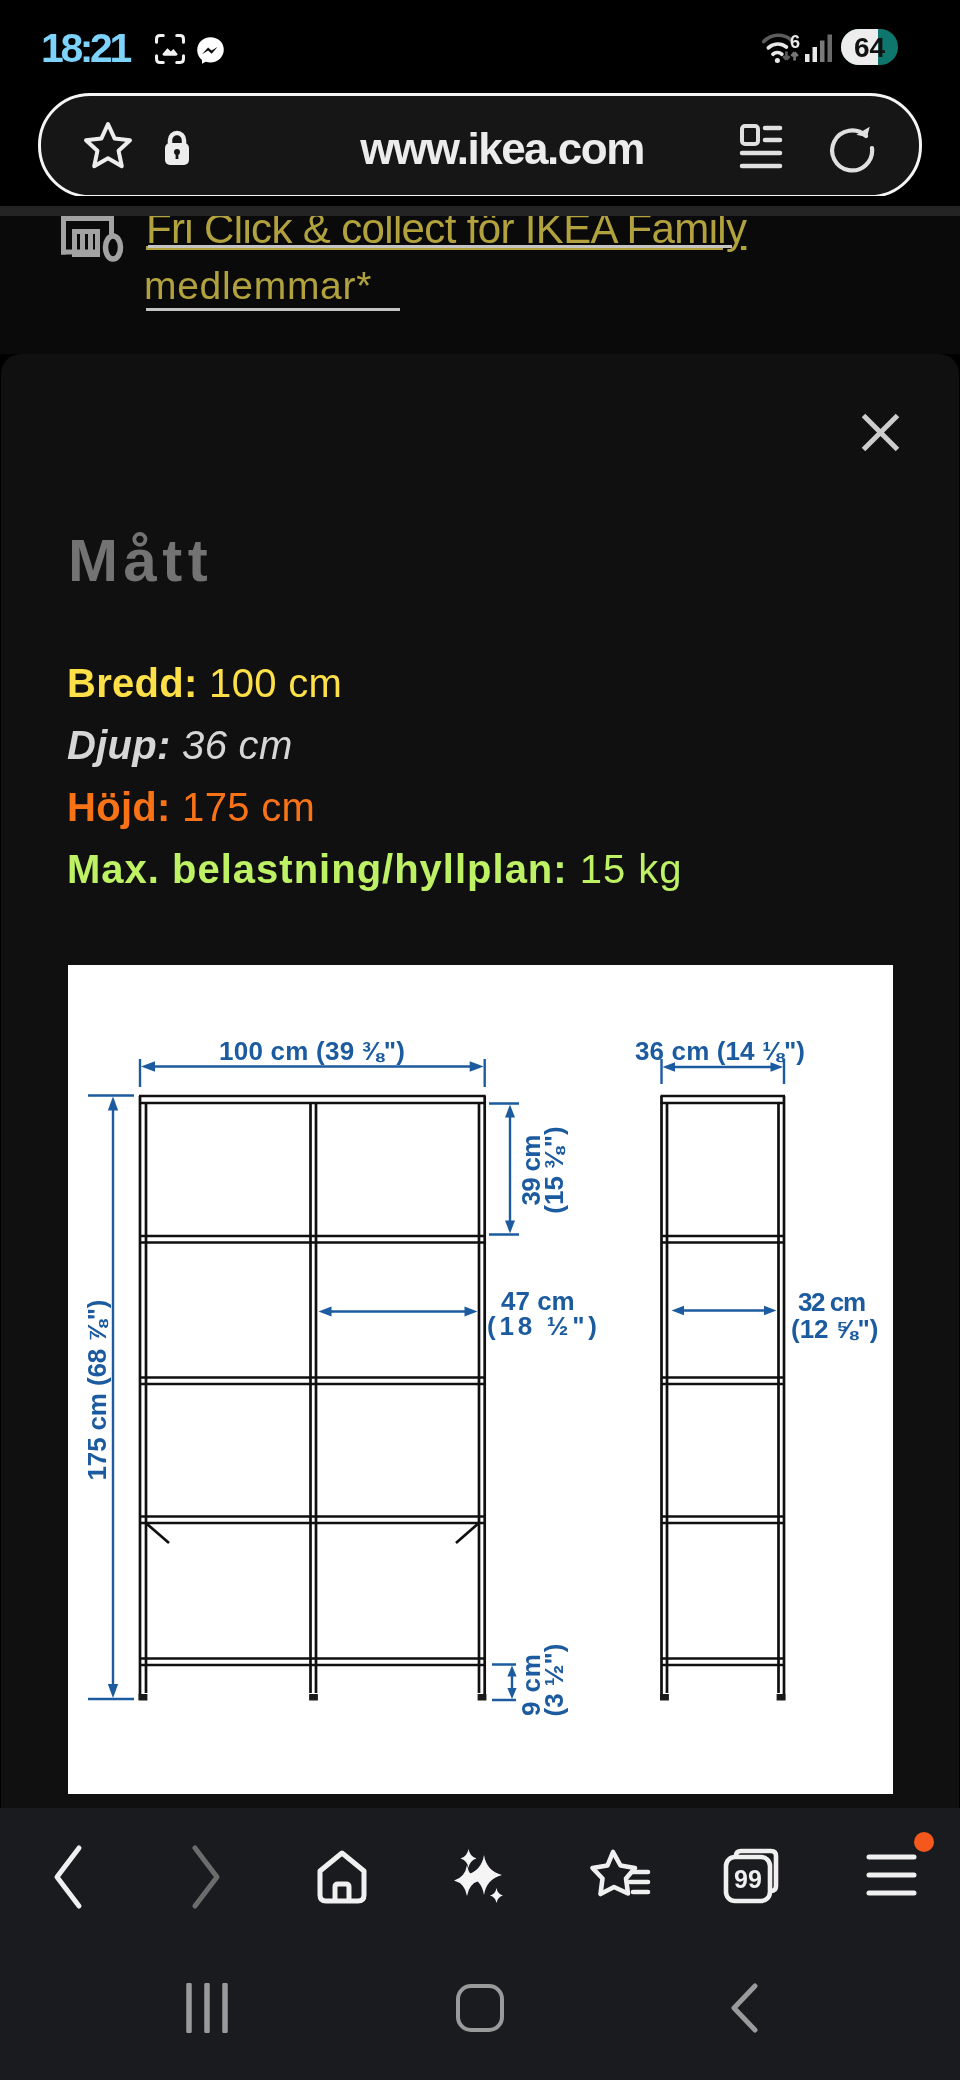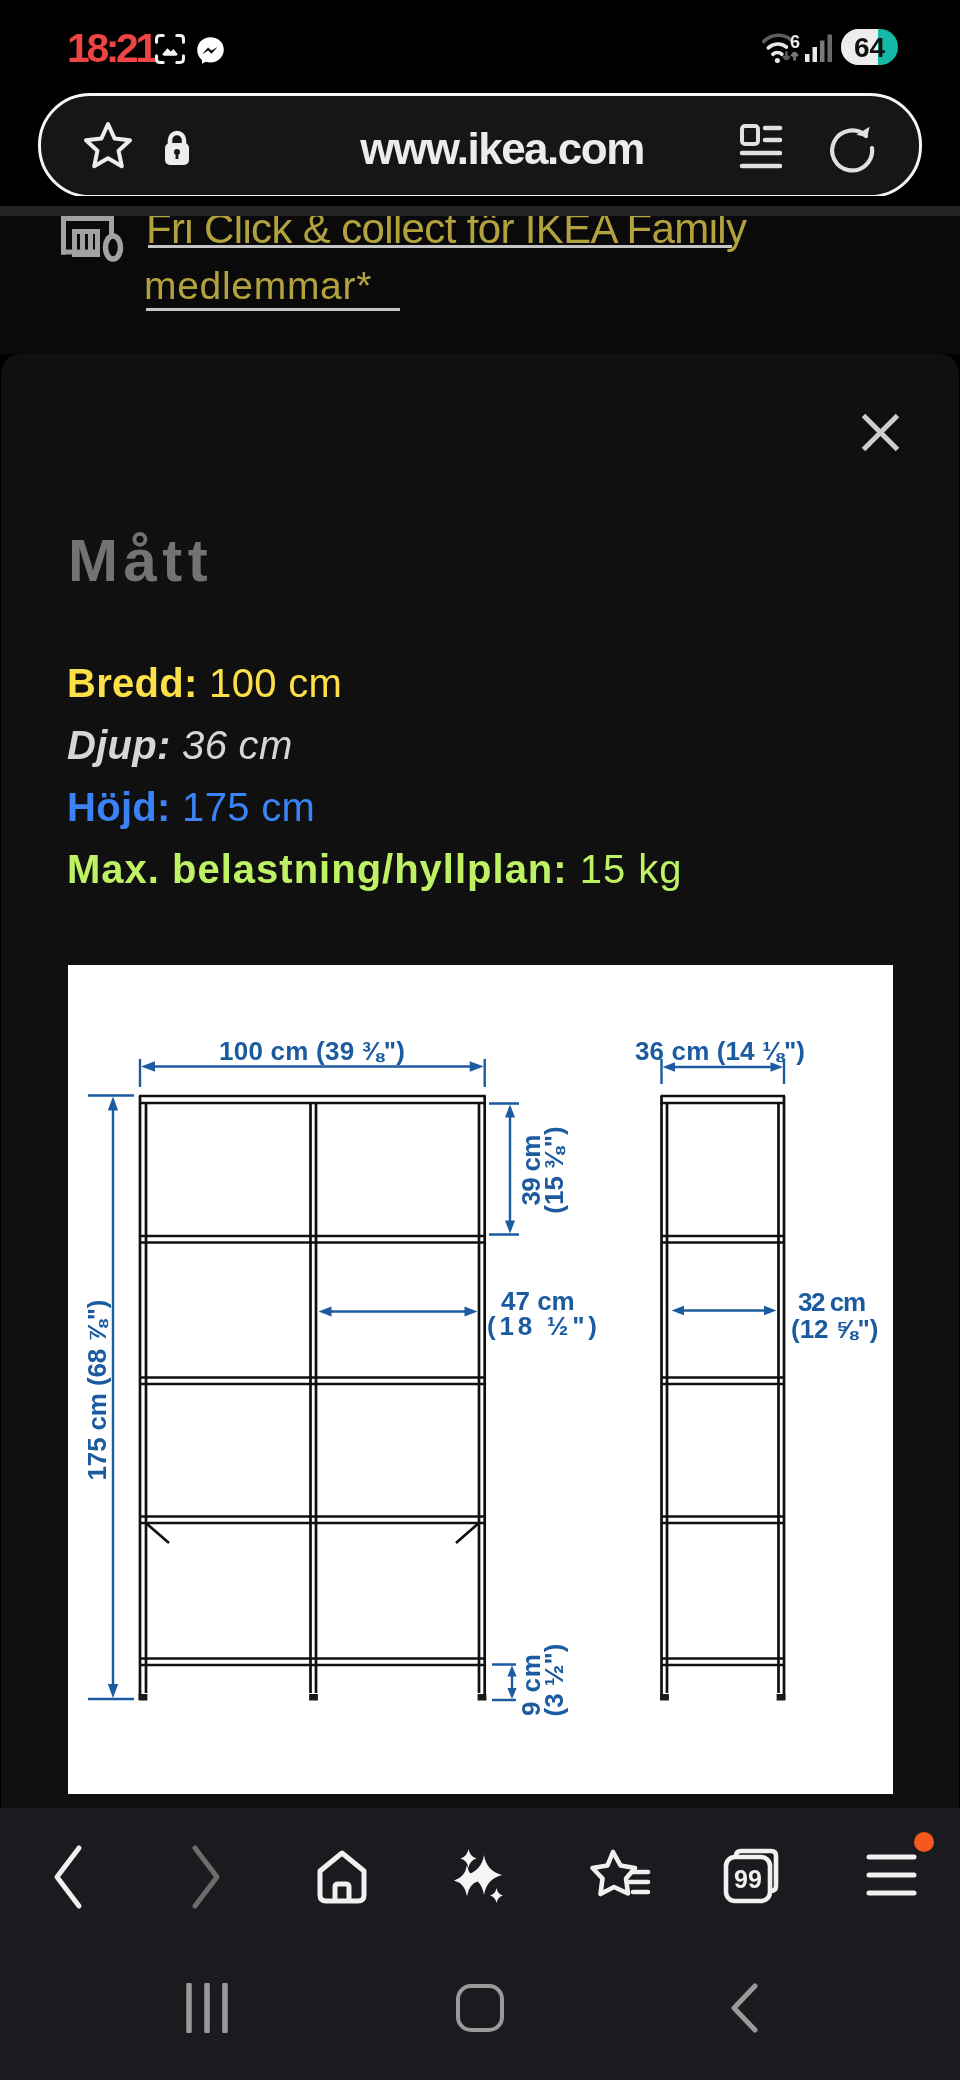--- a/index.html
+++ b/index.html
@@ -5,21 +5,21 @@
   html,body{margin:0;padding:0;}
   body{width:960px;height:2080px;background:#000;position:relative;overflow:hidden;
        font-family:"Liberation Sans", sans-serif;}
   .abs{position:absolute;}
 </style>
 </head>
 <body>
 
 <div class="abs" id="statusbar" style="left:0;top:0;width:960px;height:85px;background:#000;"></div>
 
-<div class="abs" style="left:67px;top:28px;color:#ef4444;font-size:41px;font-weight:600;line-height:1;letter-spacing:-3.4px;">18:21</div>
+<div class="abs" style="left:41px;top:28px;color:#7dd3fc;font-size:41px;font-weight:600;line-height:1;letter-spacing:-3.4px;">18:21</div>
 
 <svg class="abs" style="left:154px;top:33px;" width="32" height="32" viewBox="0 0 38 38">
 <g fill="none" stroke="#f2f2f2" stroke-width="3.6" stroke-linecap="round">
 <path d="M3 11 V7 Q3 3 7 3 H11"></path>
 <path d="M27 3 H31 Q35 3 35 7 V11"></path>
 <path d="M35 27 V31 Q35 35 31 35 H27"></path>
 <path d="M11 35 H7 Q3 35 3 31 V27"></path>
 </g>
 <path d="M10 25 l6-7 4 4 3-3 5 6 q0 2-2 2 h-14 q-2 0-2-2z" fill="#f2f2f2"></path>
 </svg>
@@ -39,21 +39,21 @@
 <path d="M40 36 v-9 m0 0 l-3.5 4 m3.5-4 l3.5 4" stroke="#777" stroke-width="3" fill="none"></path>
 </svg>
 
 <svg class="abs" style="left:804px;top:33px;" width="34" height="30" viewBox="0 0 34 30">
 <rect x="1" y="21" width="4.5" height="8" fill="#e8e8e8"></rect>
 <rect x="8.5" y="14" width="4.5" height="15" fill="#e8e8e8"></rect>
 <rect x="16" y="7.5" width="4.5" height="21.5" fill="#7a7a7a"></rect>
 <rect x="23.5" y="1.5" width="4.5" height="27.5" fill="#6a6a6a"></rect>
 </svg>
 
-<div class="abs" style="left:841px;top:29px;width:57px;height:36px;border-radius:18px;background:#14b8a6;overflow:hidden;">
+<div class="abs" style="left:841px;top:29px;width:57px;height:36px;border-radius:18px;background:#0f766e;overflow:hidden;">
   <div class="abs" style="left:0;top:0;width:37px;height:36px;background:#ededed;"></div>
   <div class="abs" style="left:0;top:0;width:57px;height:36px;text-align:center;font-size:28px;font-weight:700;color:#111;line-height:37px;">64</div>
 </div>
 
 <div class="abs" style="left:38px;top:93px;width:878px;height:99px;background:#161616;border:3px solid #f5f5f5;border-radius:52px;"></div>
 
 <svg class="abs" style="left:80px;top:120px;" width="56" height="54" viewBox="0 0 56 54">
 <path d="M28 4 l6.7 14.6 15.3 1.6 -11.4 10.6 3.2 15.4 -13.8-8 -13.8 8 3.2-15.4 L6 20.2 l15.3-1.6z" fill="none" stroke="#ededed" stroke-width="4" stroke-linejoin="round"></path>
 </svg>
 
@@ -88,21 +88,21 @@
 <path d="M5 2.5 H58" stroke-width="5"></path>
 <path d="M7.5 0 V38.5" stroke-width="5"></path>
 <path d="M55.5 0 V21" stroke-width="5"></path>
 <path d="M5 36 H44" stroke-width="5"></path>
 <rect x="18.5" y="15.5" width="23" height="23" stroke-width="5"></rect>
 <path d="M26.5 15 V38 M34.5 15 V38" stroke-width="5"></path>
 <ellipse cx="57" cy="31.5" rx="7.5" ry="11.5" stroke-width="5.5"></ellipse>
 </g>
 </svg>
 
-<div class="abs" style="left:146px;top:208px;width:700px;color:#b1a23e;font-size:42px;letter-spacing:-0.65px;line-height:1;">Fri Click &amp; collect för IKEA Family</div>
+<div class="abs" style="left:146px;top:208px;width:700px;color:#b1a23e;font-size:42px;letter-spacing:-0.65px;line-height:1;text-decoration:underline;">Fri Click &amp; collect för IKEA Family</div>
 <div class="abs" style="left:144px;top:266px;width:700px;color:#b1a23e;font-size:39px;letter-spacing:0.7px;line-height:1;">medlemmar*</div>
 
 <div class="abs" style="left:148px;top:244.5px;width:584px;height:3px;background:#c4c4c4;"></div>
 
 <div class="abs" style="left:146px;top:307.5px;width:254px;height:3px;background:#c4c4c4;"></div>
 
 <div class="abs" style="left:0;top:198px;width:960px;height:8px;background:#000;"></div>
 
 <div class="abs" style="left:0;top:196px;width:960px;height:10px;background:#000;"></div>
 
@@ -113,21 +113,21 @@
 <svg class="abs" style="left:861px;top:413px;" width="39" height="39" viewBox="0 0 39 39">
 <path d="M2.5 2.5 L36.5 36.5 M36.5 2.5 L2.5 36.5" stroke="#cdcdcd" stroke-width="5"></path>
 </svg>
 
 <div class="abs" style="left:68px;top:531px;color:#737373;font-size:60px;font-weight:700;letter-spacing:5.5px;line-height:1;">Mått</div>
 
 <div class="abs" style="left:67px;top:662.5px;color:#fde047;font-size:40px;letter-spacing:0.3px;line-height:1;"><b>Bredd:</b> 100 cm</div>
 
 <div class="abs" style="left:67px;top:724.5px;color:#d6d6d6;font-size:40px;letter-spacing:0.3px;line-height:1;font-style:italic;"><b>Djup:</b> 36 cm</div>
 
-<div class="abs" style="left:67px;top:786.5px;color:#3b82f6;font-size:40px;letter-spacing:0.3px;line-height:1;"><b>Höjd:</b> 175 cm</div>
+<div class="abs" style="left:67px;top:786.5px;color:#f97316;font-size:40px;letter-spacing:0.3px;line-height:1;"><b>Höjd:</b> 175 cm</div>
 
 <div class="abs" style="left:67px;top:848.5px;color:#bef264;font-size:40px;letter-spacing:1.0px;line-height:1;"><b>Max. belastning/hyllplan:</b> 15 kg</div>
 
 <svg class="abs" id="drawing" style="left:68px;top:965px;" width="825" height="829" viewBox="68 965 825 829">
 <rect x="68" y="965" width="825" height="829" fill="#ffffff"></rect>
 <g stroke="#101010" stroke-width="2.7" fill="none">
 
 <path d="M140 1096 V1700 M146 1103 V1693"></path>
 
 <path d="M310.5 1103 V1693 M316 1103 V1693"></path>

